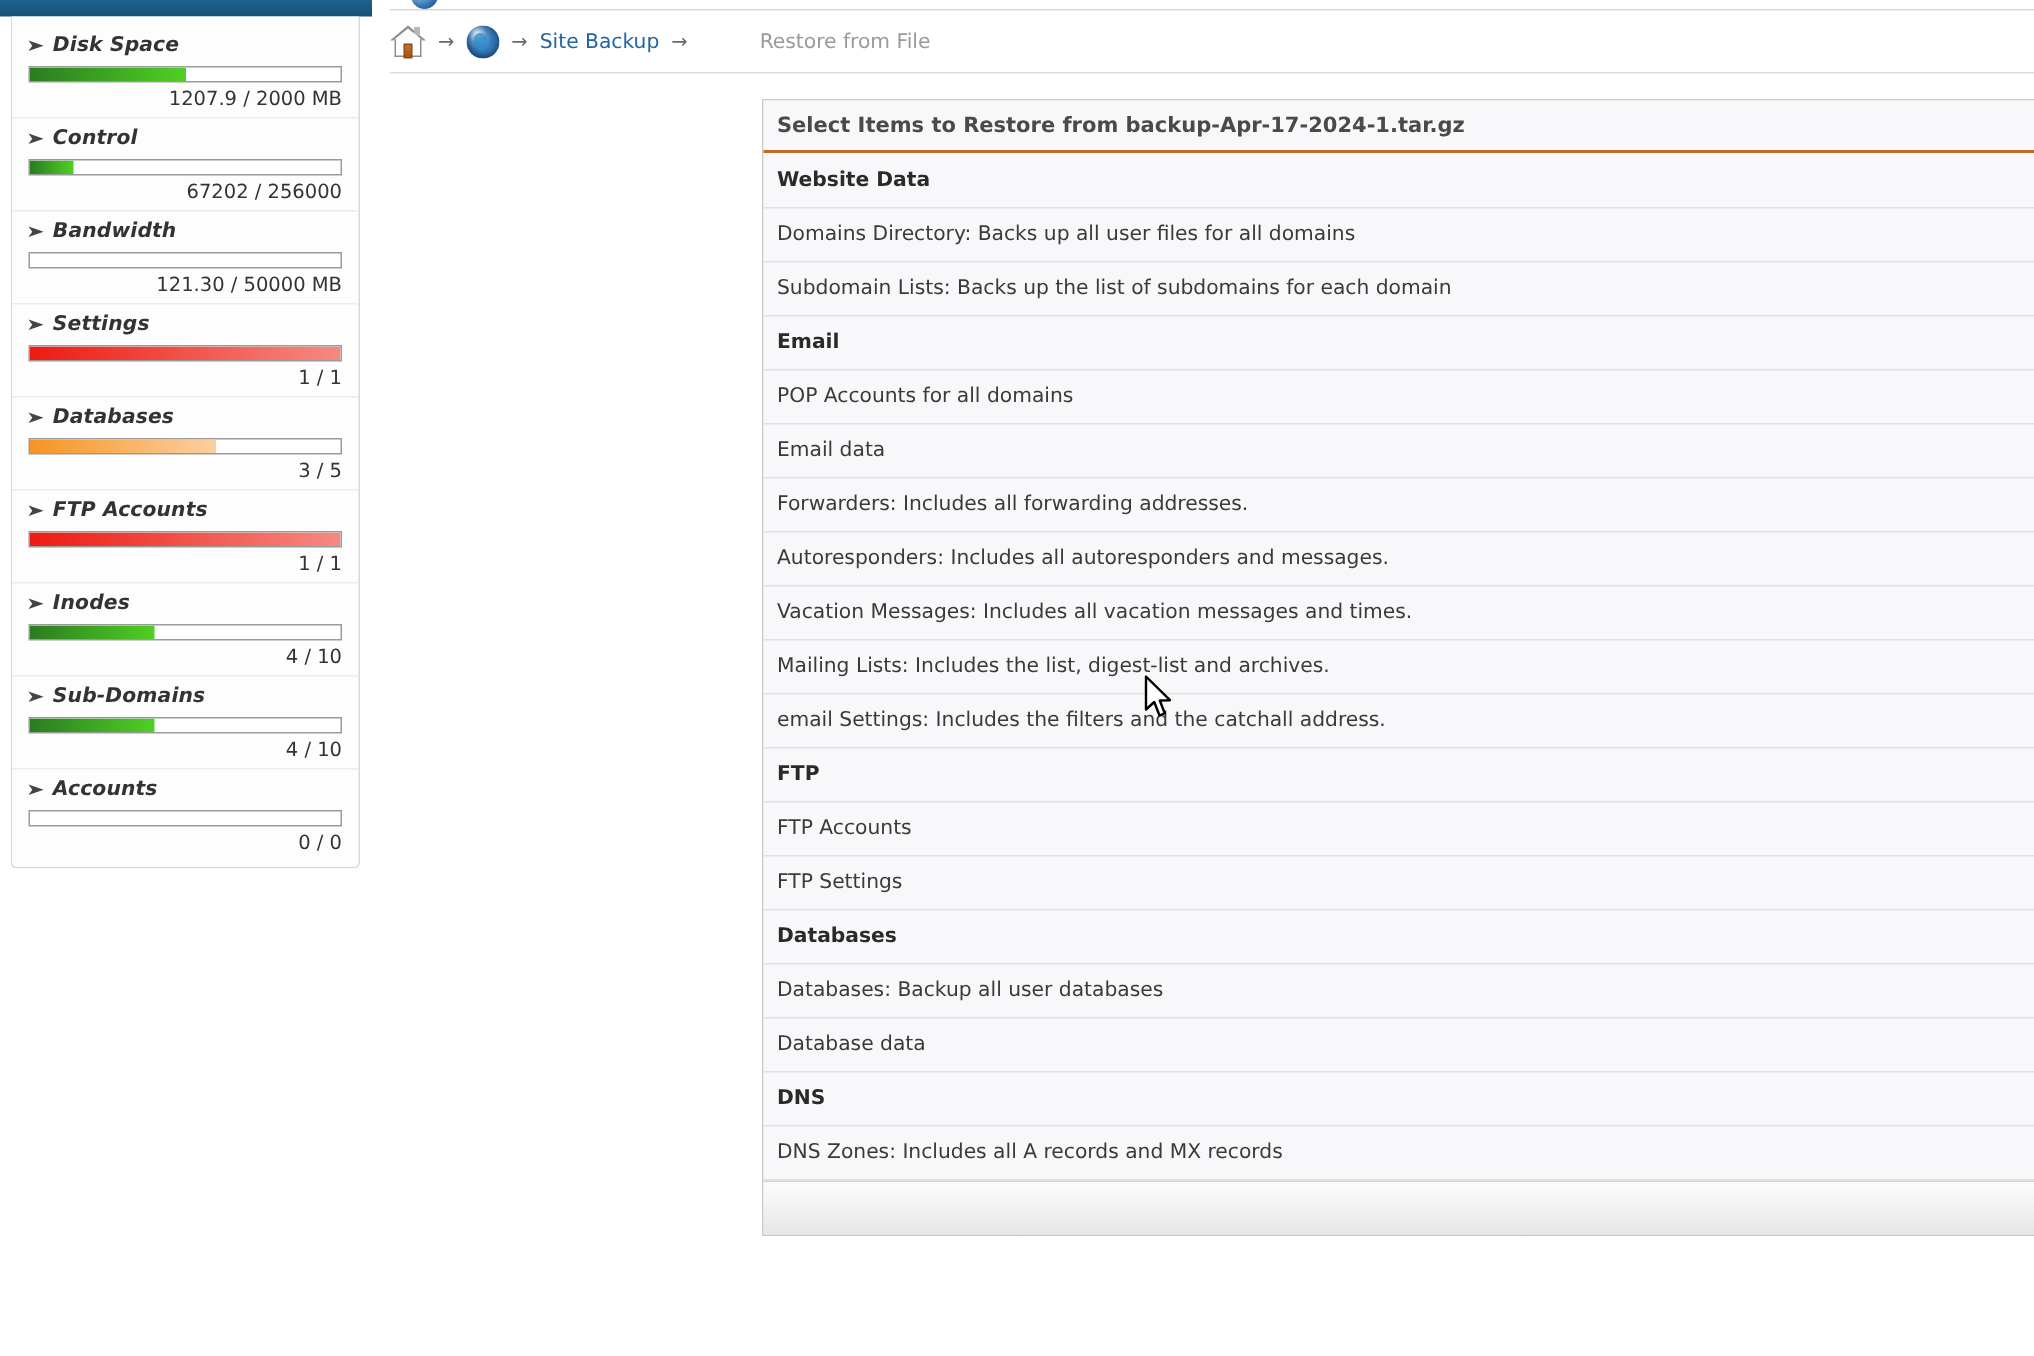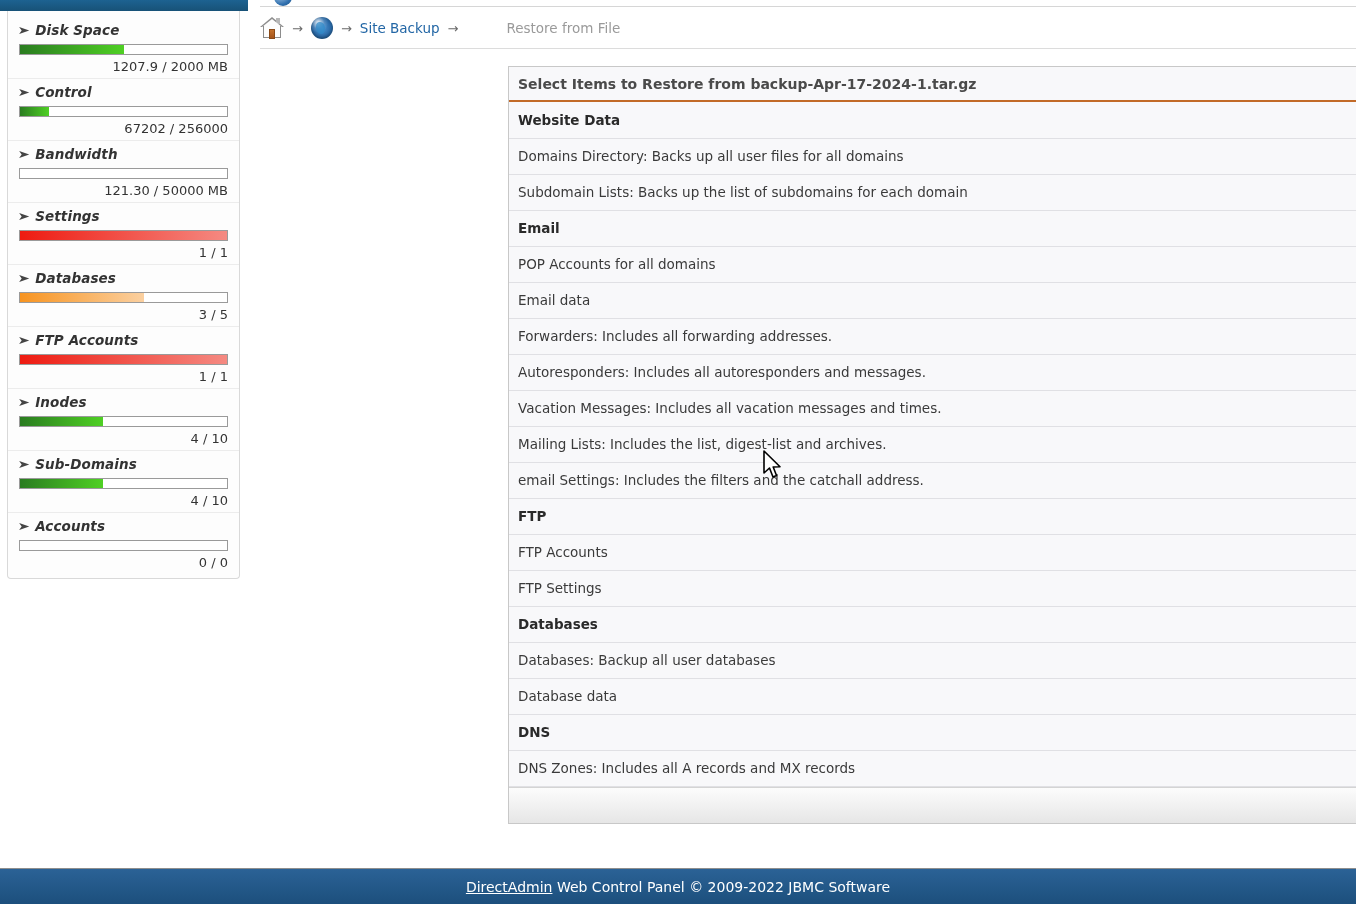--- a/index.html
+++ b/index.html
@@ -455,21 +455,18 @@
               <td class="label">DNS Zones: Includes all A records and MX records</td>
             </tr>
           </tbody>
       </table>
       <div class="panel-footer">
         
       </div>
     </div>
   </div>
 
-  <div id="footer">
-    <span><a href="#">DirectAdmin</a><span> Web Control Panel © 2009-2022 JBMC Software</span></span>
-  </div>
 
   <svg id="cursor" viewBox="0 0 22 32">
     <path d="M2,1 L2,23 L7.5,18 L11,27 L14.5,25.5 L11.2,17 L18,16.8 Z" fill="#ffffff" stroke="#000000" stroke-width="1.6" stroke-linejoin="round"></path>
   </svg>
 
 </div>
 
 </body></html>

